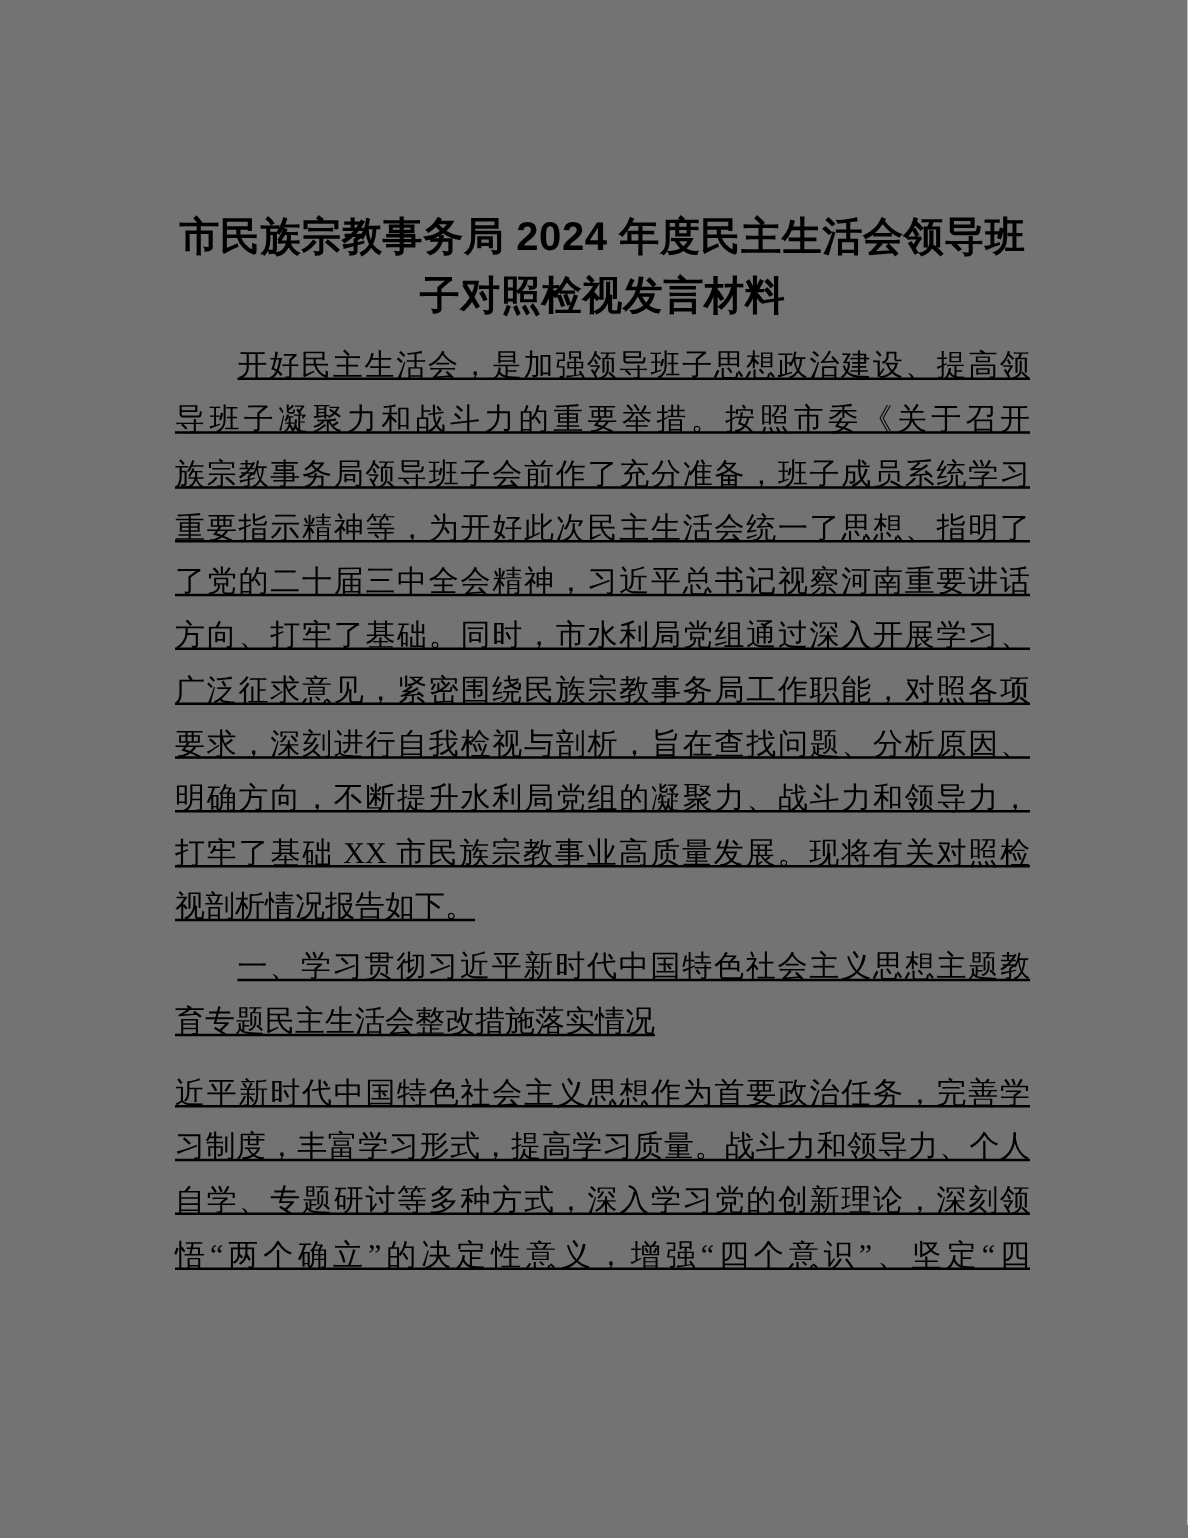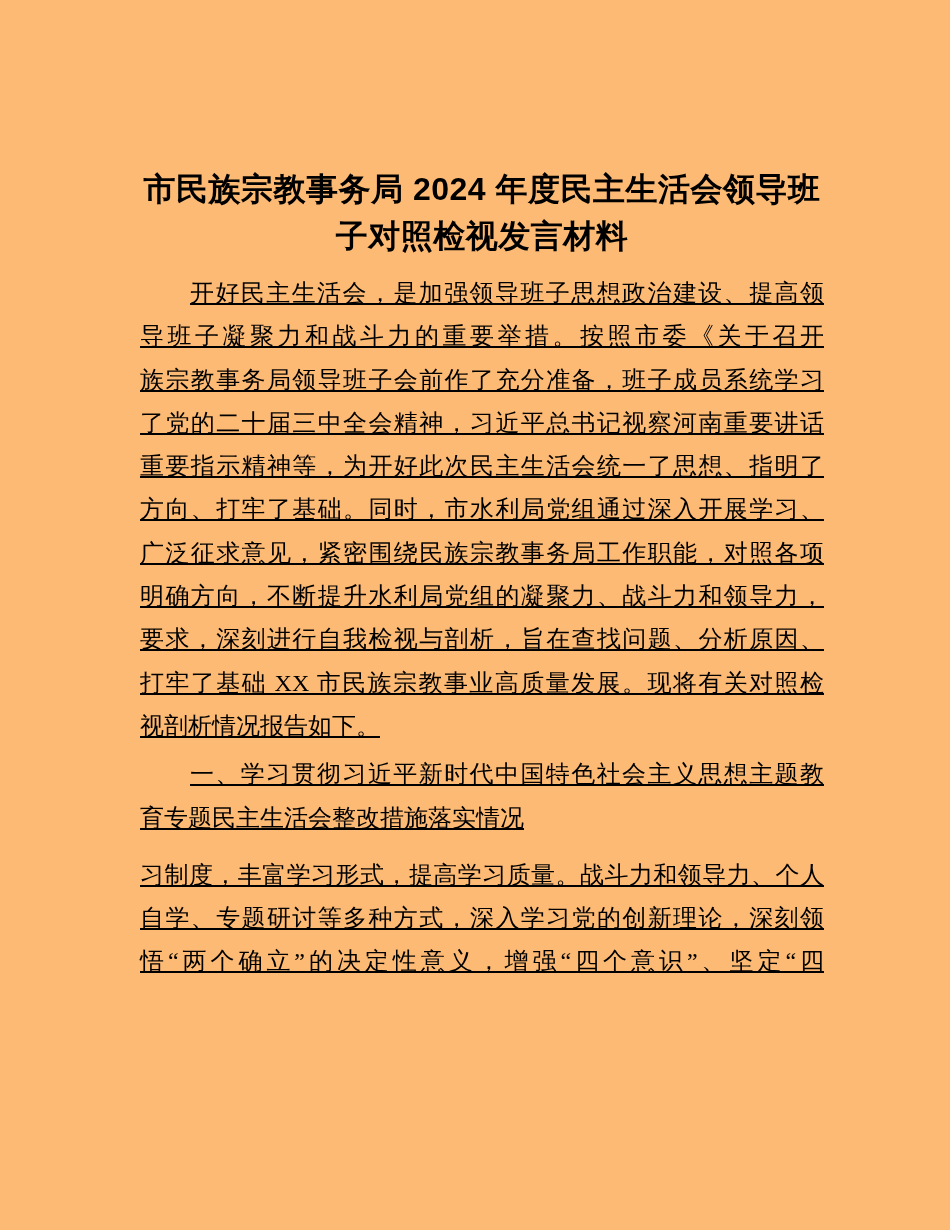--- a/index.html
+++ b/index.html
@@ -4,21 +4,21 @@
 <style>
   html, body {
     margin: 0;
     padding: 0;
     background: #ffffff;
   }
   .page {
     position: relative;
     width: 950px;
     height: 1230px;
-    background: #fdba74;
+    background: #737373;
     overflow: hidden;
     color: #000000;
     font-family: "Liberation Serif", serif;
   }
   .content {
     position: absolute;
     left: 140px;
     top: 166px;
     width: 684px;
   }
@@ -63,33 +63,34 @@
   <div class="content">
     <h1 class="doc-title" id="doc-title">
         <span class="tline">市民族宗教事务局 2024 年度民主生活会领导班</span>
         <span class="tline">子对照检视发言材料</span>
       </h1>
     <div id="doc-body">
         <div class="para body">
           <div class="line first">开好民主生活会，是加强领导班子思想政治建设、提高领</div>
           <div class="line">导班子凝聚力和战斗力的重要举措。按照市委《关于召开</div>
           <div class="line">族宗教事务局领导班子会前作了充分准备，班子成员系统学习</div>
+          <div class="line">重要指示精神等，为开好此次民主生活会统一了思想、指明了</div>
           <div class="line">了党的二十届三中全会精神，习近平总书记视察河南重要讲话</div>
-          <div class="line">重要指示精神等，为开好此次民主生活会统一了思想、指明了</div>
           <div class="line">方向、打牢了基础。同时，市水利局党组通过深入开展学习、</div>
           <div class="line">广泛征求意见，紧密围绕民族宗教事务局工作职能，对照各项</div>
+          <div class="line">要求，深刻进行自我检视与剖析，旨在查找问题、分析原因、</div>
           <div class="line">明确方向，不断提升水利局党组的凝聚力、战斗力和领导力，</div>
-          <div class="line">要求，深刻进行自我检视与剖析，旨在查找问题、分析原因、</div>
           <div class="line">打牢了基础 XX 市民族宗教事业高质量发展。现将有关对照检</div>
           <div class="line last">视剖析情况报告如下。</div>
         </div>
         <div class="para heading">
           <div class="line first">一、学习贯彻习近平新时代中国特色社会主义思想主题教</div>
           <div class="line last">育专题民主生活会整改措施落实情况</div>
         </div>
         <div class="para body">
+          <div class="line">近平新时代中国特色社会主义思想作为首要政治任务，完善学</div>
           <div class="line">习制度，丰富学习形式，提高学习质量。战斗力和领导力、个人</div>
           <div class="line">自学、专题研讨等多种方式，深入学习党的创新理论，深刻领</div>
           <div class="line">悟“两个确立”的决定性意义，增强“四个意识”、坚定“四</div>
         </div>
       </div>
   </div>
 </div>
 
 </body></html>

